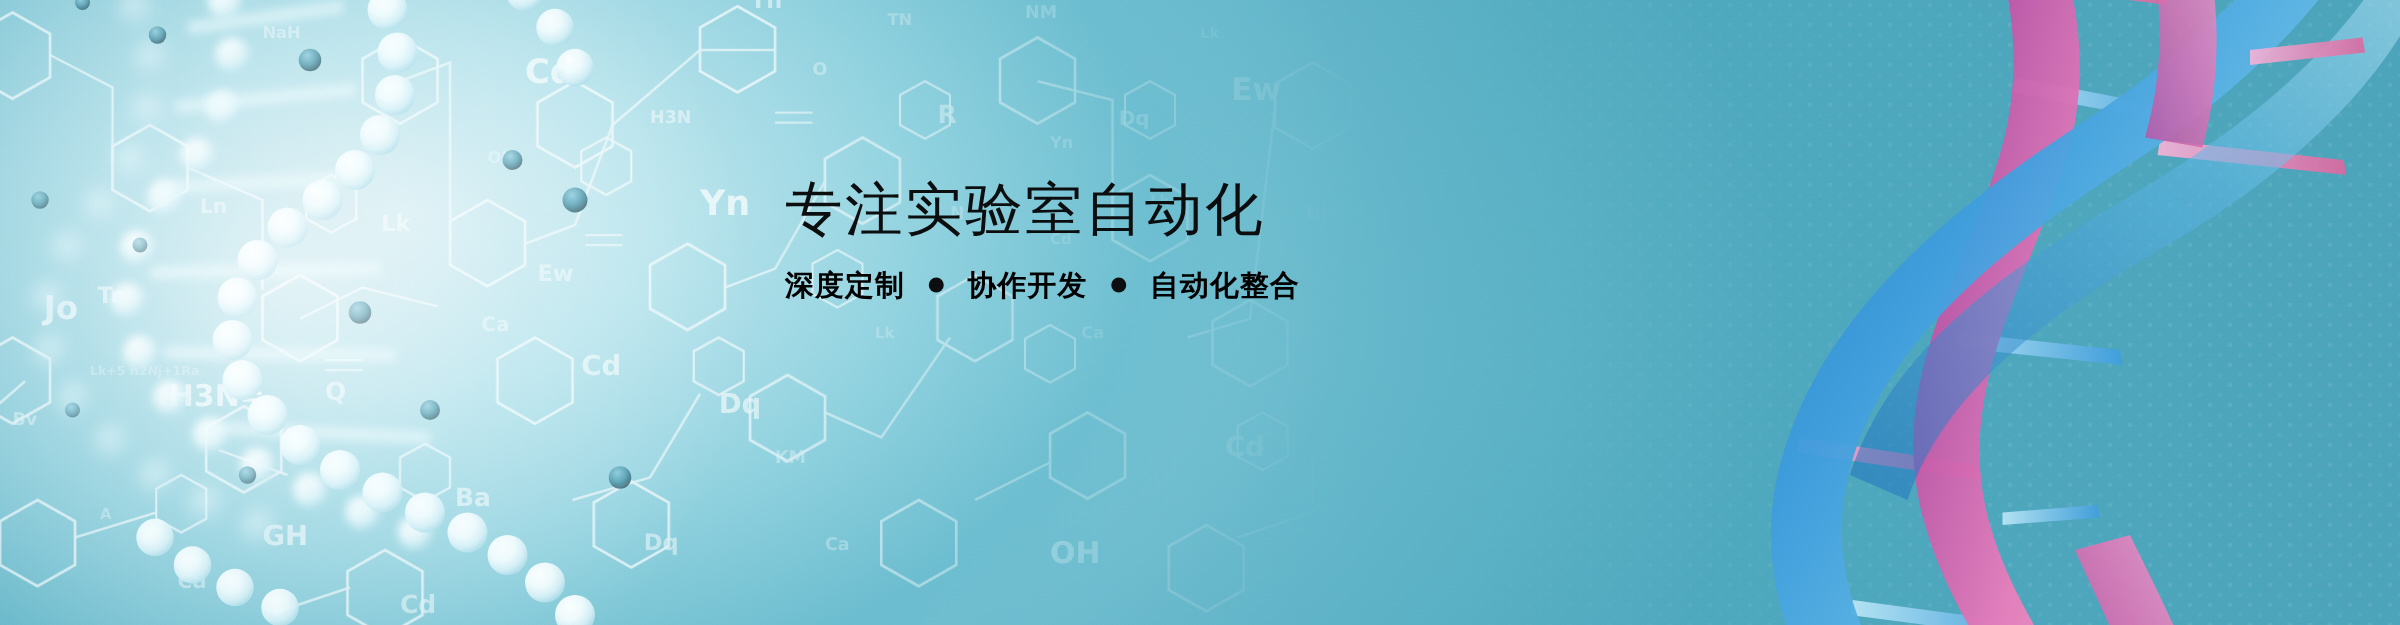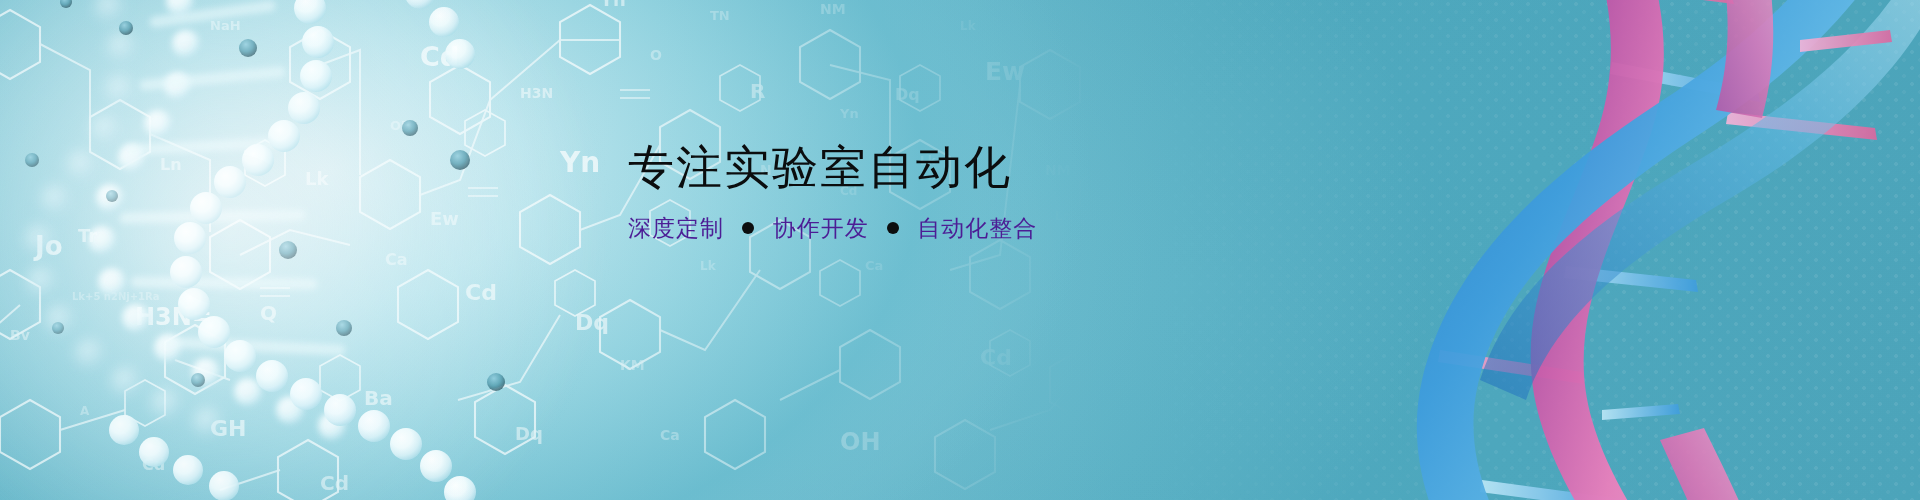--- a/index.html
+++ b/index.html
@@ -86,22 +86,22 @@
     letter-spacing:2px;
     color:#0b0d0e;
     font-weight:400;
     white-space:nowrap;
   }
   .subline{
     margin-top:21px;
     font-family:"DejaVu Sans","Liberation Sans",sans-serif;
     font-size:23px;
     letter-spacing:1px;
-    color:#4c1d95;
-    font-weight:400;
+    color:#000000;
+    font-weight:700;
     white-space:nowrap;
   }
   .sep{
     display:inline-block;
     width:12px; height:12px;
     border-radius:50%;
     background:#0c0e0f;
     margin:0 10px;
     vertical-align:2px;
   }

